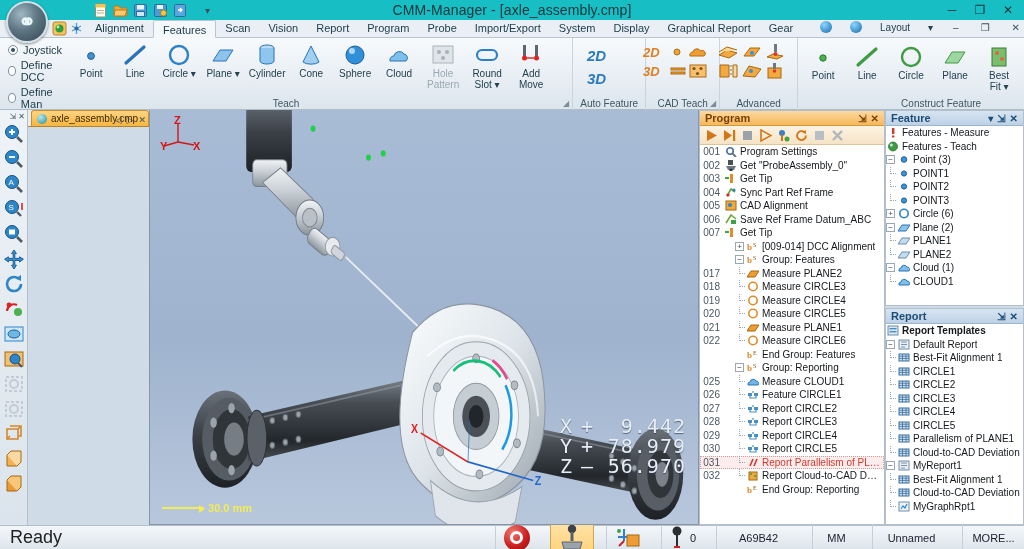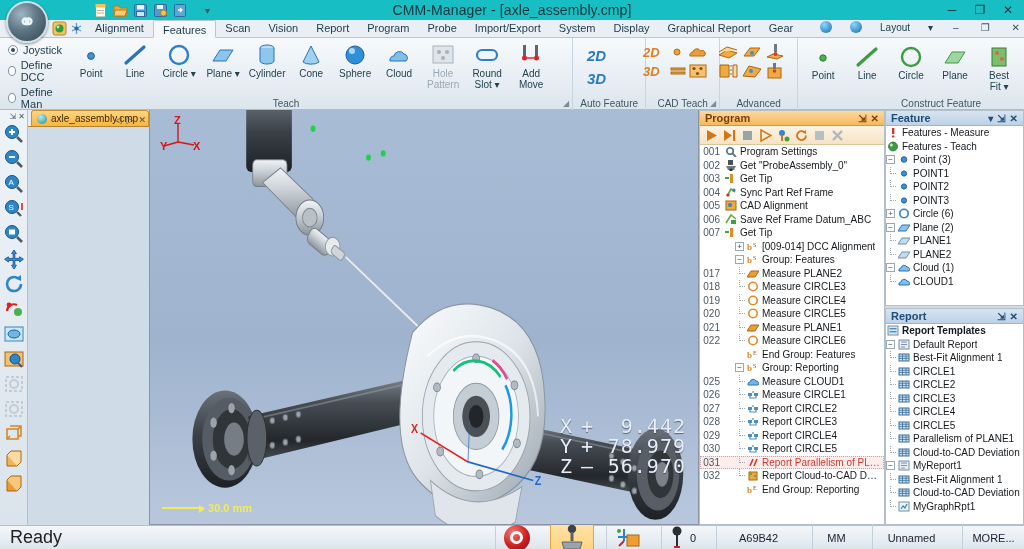--- a/index.html
+++ b/index.html
@@ -1106,21 +1106,21 @@
             <span class="tnum">026</span>
             <span class="tind" style="width:11px"></span>
             <span class="elbow"></span>
             <span class="tico">
               <svg width="12" height="11">
                 <rect x="1" y="4" width="4" height="3" fill="#4a8fc4"></rect>
                 <rect x="7" y="4" width="4" height="3" fill="#4a8fc4"></rect>
                 <path d="M3 7v2h6V7M6 2v2" stroke="#4a8fc4" stroke-width="1.2" fill="none"></path>
               </svg>
             </span>
-            <span class="tlbl">Measure CIRCLE1</span>
+            <span class="tlbl">Feature CIRCLE1</span>
           </div>
           <div class="trow">
             <span class="tnum">027</span>
             <span class="tind" style="width:11px"></span>
             <span class="elbow"></span>
             <span class="tico">
               <svg width="12" height="11">
                 <rect x="1" y="4" width="4" height="3" fill="#4a8fc4"></rect>
                 <rect x="7" y="4" width="4" height="3" fill="#4a8fc4"></rect>
                 <path d="M3 7v2h6V7M6 2v2" stroke="#4a8fc4" stroke-width="1.2" fill="none"></path>

